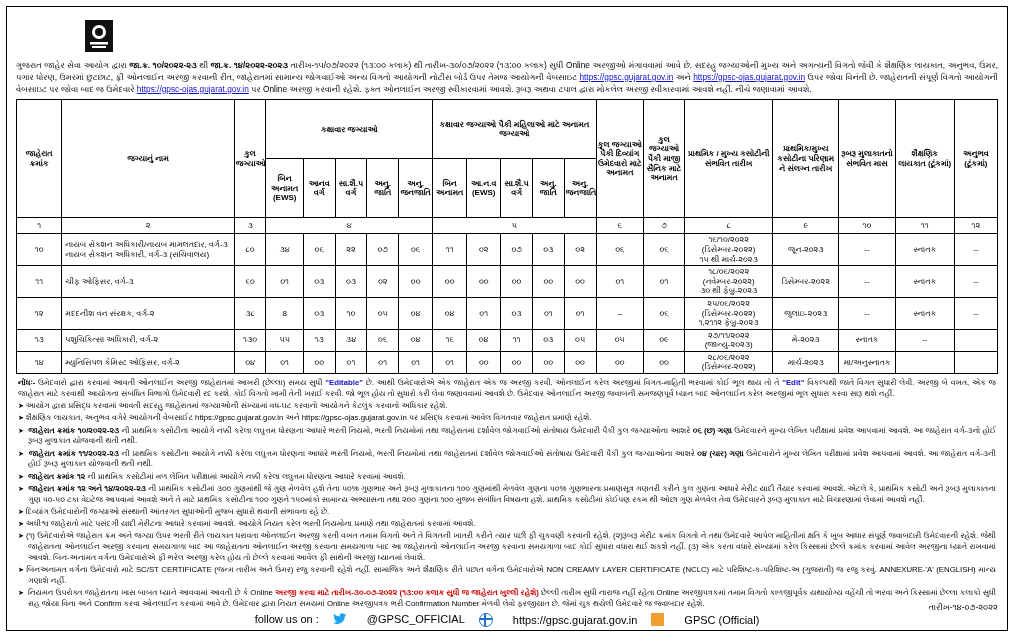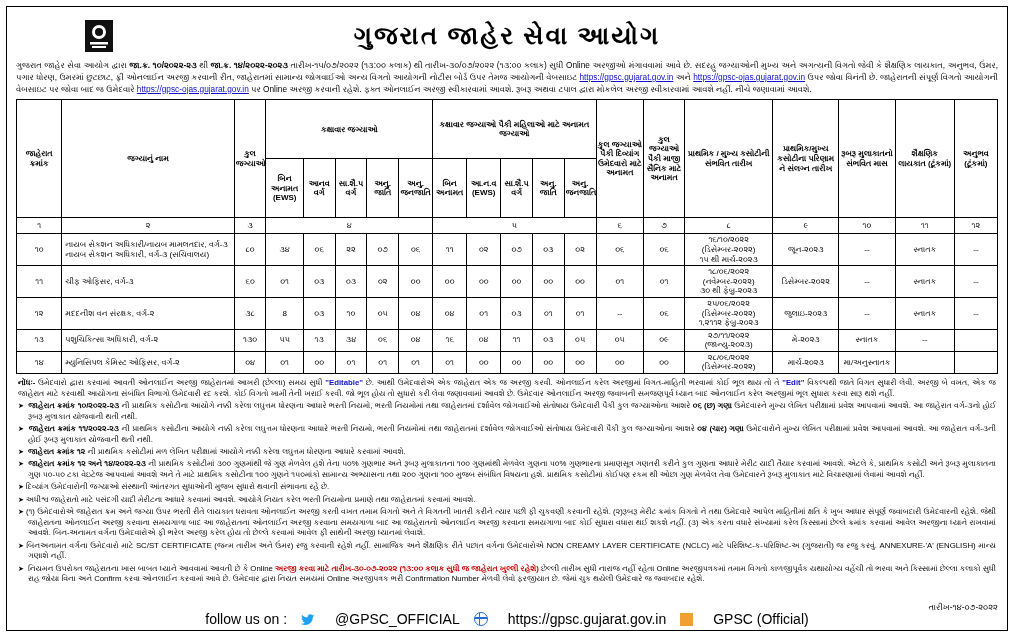--- a/index.html
+++ b/index.html
@@ -22,21 +22,21 @@
   .subhdr{font-size:7.6px;}
   
   .notes{margin:4px 8px 0 8px;font-size:7.8px;line-height:1.38;text-align:justify;}
   .notes p{margin:0 0 1.5px 0;}
   .blue{color:#1111cc;}
   .bluelink{color:#1111cc;text-decoration:underline;}
   .red{color:#cc0000;}
   .bullet{display:block;padding-left:10px;text-indent:-10px;}
   .bullet:before{content:"\27A4\00a0";font-size:7px;}
   
-  .footer{position:absolute;left:0;right:0;bottom:10px;display:flex;align-items:flex-start;justify-content:center;gap:14px;font-size:14px;}
+  .footer{position:absolute;left:0;right:0;bottom:10px;display:flex;align-items:flex-start;justify-content:center;gap:14px;font-size:11px;}
   .footer .item{display:flex;align-items:center;gap:20px;}
   .tw{width:14px;height:12px;}
   .globe{width:12px;height:12px;border-radius:50%;border:1.4px solid #1f6fd0;position:relative;display:inline-block;}
   .globe:before{content:"";position:absolute;left:0;right:0;top:4.3px;height:1.4px;background:#1f6fd0;}
   .globe:after{content:"";position:absolute;left:4.3px;top:0;bottom:0;width:1.4px;background:#1f6fd0;}
   .fb{width:13px;height:13px;background:#f0a030;display:inline-block;}
   .date-right{position:absolute;right:16px;bottom:24px;font-size:8.4px;}
 </style>
 </head>
 <body>
@@ -47,21 +47,20 @@
   <div class="hdr">
     <div class="emblem">
       <svg width="36" height="40" viewBox="0 0 36 40">
         <rect x="4" y="4" width="28" height="32" fill="#111"></rect>
         <circle cx="18" cy="16" r="7" fill="#fff"></circle>
         <circle cx="18" cy="16" r="4" fill="#111"></circle>
         <rect x="9" y="26" width="18" height="2.5" fill="#fff"></rect>
         <rect x="11" y="30" width="14" height="2" fill="#fff"></rect>
       </svg>
     </div>
-    <div class="hdr-title">ગુજરાત    જાહેર    સેવા    આયોગ</div>
   </div>
 
   <div class="intro">
     <span>ગુજરાત જાહેર સેવા આયોગ દ્વારા </span><b>જા.ક્ર. ૧૦/૨૦૨૨-૨૩</b><span> થી </span><b>જા.ક્ર. ૧૪/૨૦૨૨-૨૦૨૩</b><span> તારીખ-૧૫/૦૭/૨૦૨૨ (૧૩:૦૦ કલાક) થી તારીખ-૩૦/૦૭/૨૦૨૨ (૧૩:૦૦ કલાક) સુધી Online અરજીઓ મંગાવવામાં આવે છે. સદરહુ જગ્યાઓની</span>
     <span>મુખ્ય અને અગત્યની વિગતો જેવી કે શૈક્ષણિક લાયકાત, અનુભવ, ઉંમર, પગાર ધોરણ, ઉમરમાં છુટછાટ, ફ્રી ઓનલાઈન અરજી કરવાની રીત, જાહેરાતમાં સામાન્ય જોગવાઈઓ અન્ય વિગતો આયોગની નોટીસ બોર્ડ ઉપર</span>
     <span>તેમજ આયોગની વેબસાઇટ </span><a class="bluelink" href="#">https://gpsc.gujarat.gov.in</a><span> અને </span><a class="bluelink" href="#">https://gpsc-ojas.gujarat.gov.in</a><span> ઉપર જોવા વિનંતી છે. જાહેરાતની સંપૂર્ણ વિગતો આયોગની વેબસાઇટ પર જોવા બાદ જ ઉમેદવારે </span><a class="bluelink" href="#">https://gpsc-ojas.gujarat.gov.in</a>
     <span>પર Online અરજી કરવાની રહેશે. ફક્ત ઓનલાઈન અરજી સ્વીકારવામાં આવશે. રૂબરૂ અથવા ટપાલ દ્વારા મોકલેલ અરજી સ્વીકારવામાં આવશે નહીં. નીચે જણાવામાં આવશે.</span>
   </div>
 
   <table class="main">
@@ -244,20 +243,22 @@
         <td></td>
         <td></td>
       </tr>
     </tbody>
   </table>
 
   <div class="notes">
     <p>
       <b>નોંધઃ-</b><span> ઉમેદવારો દ્વારા કરવામાં આવતી ઓનલાઈન અરજી જાહેરાતમાં આખરી (છેલ્લા) સમય સુધી </span><b class="blue">"Editable"</b><span> છે. આથી ઉમેદવારોએ એક જાહેરાત એક જ અરજી કરવી. ઓનલાઈન કરેલ અરજીમાં વિગત-માહિતી ભરવામાં કોઈ ભૂલ થાય તો તે </span><b class="blue">"Edit"</b><span> વિકલ્પથી જાતે વિગત સુધારી લેવી. અરજી બે વખત, એક જ જાહેરાત માટે કરવાથી આયોગના સંબંધિત વિભાગો ઉમેદવારી રદ કરશે. કોઈ વિગતો ખામી તેની ખરાઈ કરવી. જો ભૂલ હોય તો સુધારો કરી લેવા જણાવવામાં આવશે છે. ઉમેદવાર ઓનલાઈન અરજી જવાબની સમજણપૂર્વ ધ્યાન બાદ ઓનલાઈન કરેલ અરજીમાં ભૂલ સુધારા કરવા સારૂ થશે નહીં.</span>
     </p>
+    <p class="bullet">આયોગ દ્વારા પ્રસિદ્ધ કરવામાં આવતી સદરહુ જાહેરાતમાં જગ્યાઓની સંખ્યામાં વધ-ઘટ કરવાનો આયોગને કેટલુંક કરવાનો અધિકાર રહેશે.</p>
+    <p class="bullet">શૈક્ષણિક લાયકાત, અનુભવ વગેરે આયોગની વેબસાઈટ https://gpsc.gujarat.gov.in અને https://gpsc-ojas.gujarat.gov.in પર પ્રસિદ્ધ કરવામાં આવેલ વિગતવાર જાહેરાત પ્રમાણે રહેશે.</p>
     <p class="bullet">
       <b>જાહેરાત ક્રમાંક ૧૦/૨૦૨૨-૨૩ </b><span>ની પ્રાથમિક કસોટીના આયોગે નક્કી કરેલા લઘુત્તમ ધોરણના આધારે ભરતી નિયમો, ભરતી નિયમોમાં તથા જાહેરાતમાં દર્શાવેલ જોગવાઈઓ સંતોષાય ઉમેદવારી પૈકી કુલ જગ્યાઓના આશરે </span><b>૦૬ (છ) ગણા</b><span> ઉમેદવારને મુખ્ય લેખિત પરીક્ષામાં પ્રવેશ આપવામાં આવશે. આ જાહેરાત વર્ગ-૩નો હોઈ રૂબરૂ મુલાકાત યોજવાની થતી નથી.</span>
     </p>
     <p class="bullet">
       <b>જાહેરાત ક્રમાંક ૧૧/૨૦૨૨-૨૩ </b><span>ની પ્રાથમિક કસોટીના આયોગે નક્કી કરેલા લઘુત્તમ ધોરણના આધારે ભરતી નિયમો, ભરતી નિયમોમાં તથા જાહેરાતમાં દર્શાવેલ જોગવાઈઓ સંતોષાય ઉમેદવારી પૈકી કુલ જગ્યાઓના  આશરે </span><b>૦૪ (ચાર) ગણા</b><span> ઉમેદવારોને મુખ્ય લેખિત પરીક્ષામાં પ્રવેશ આપવામાં આવશે. આ જાહેરાત વર્ગ-૩ની હોઈ રૂબરૂ મુલાકાત યોજવાની થતી નથી.</span>
     </p>
     <p class="bullet">
       <b>જાહેરાત ક્રમાંક ૧૨ </b><span>ની પ્રાથમિક કસોટીમાં મળ લેખિત પરીક્ષામાં આયોગે નક્કી કરેલા લઘુત્તમ ધોરણના આધારે કરવામાં આવશે.</span>
     </p>
     <p class="bullet">

